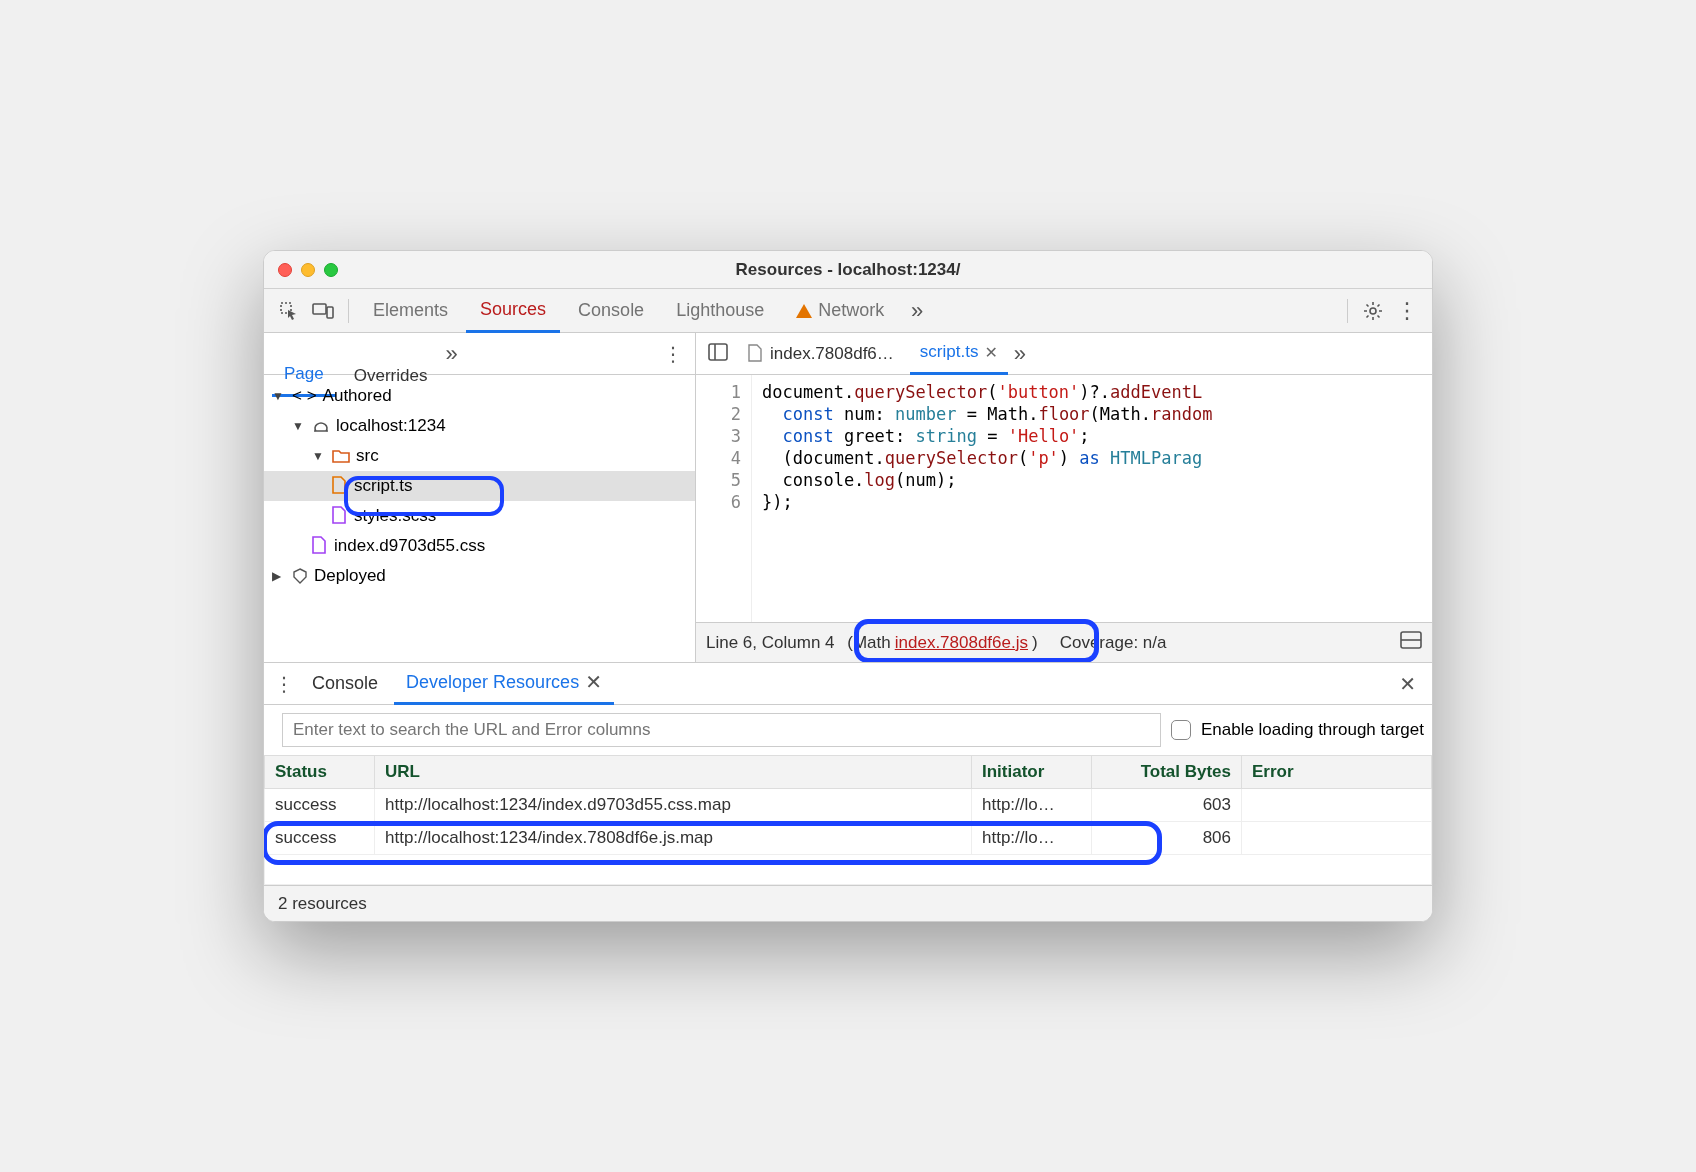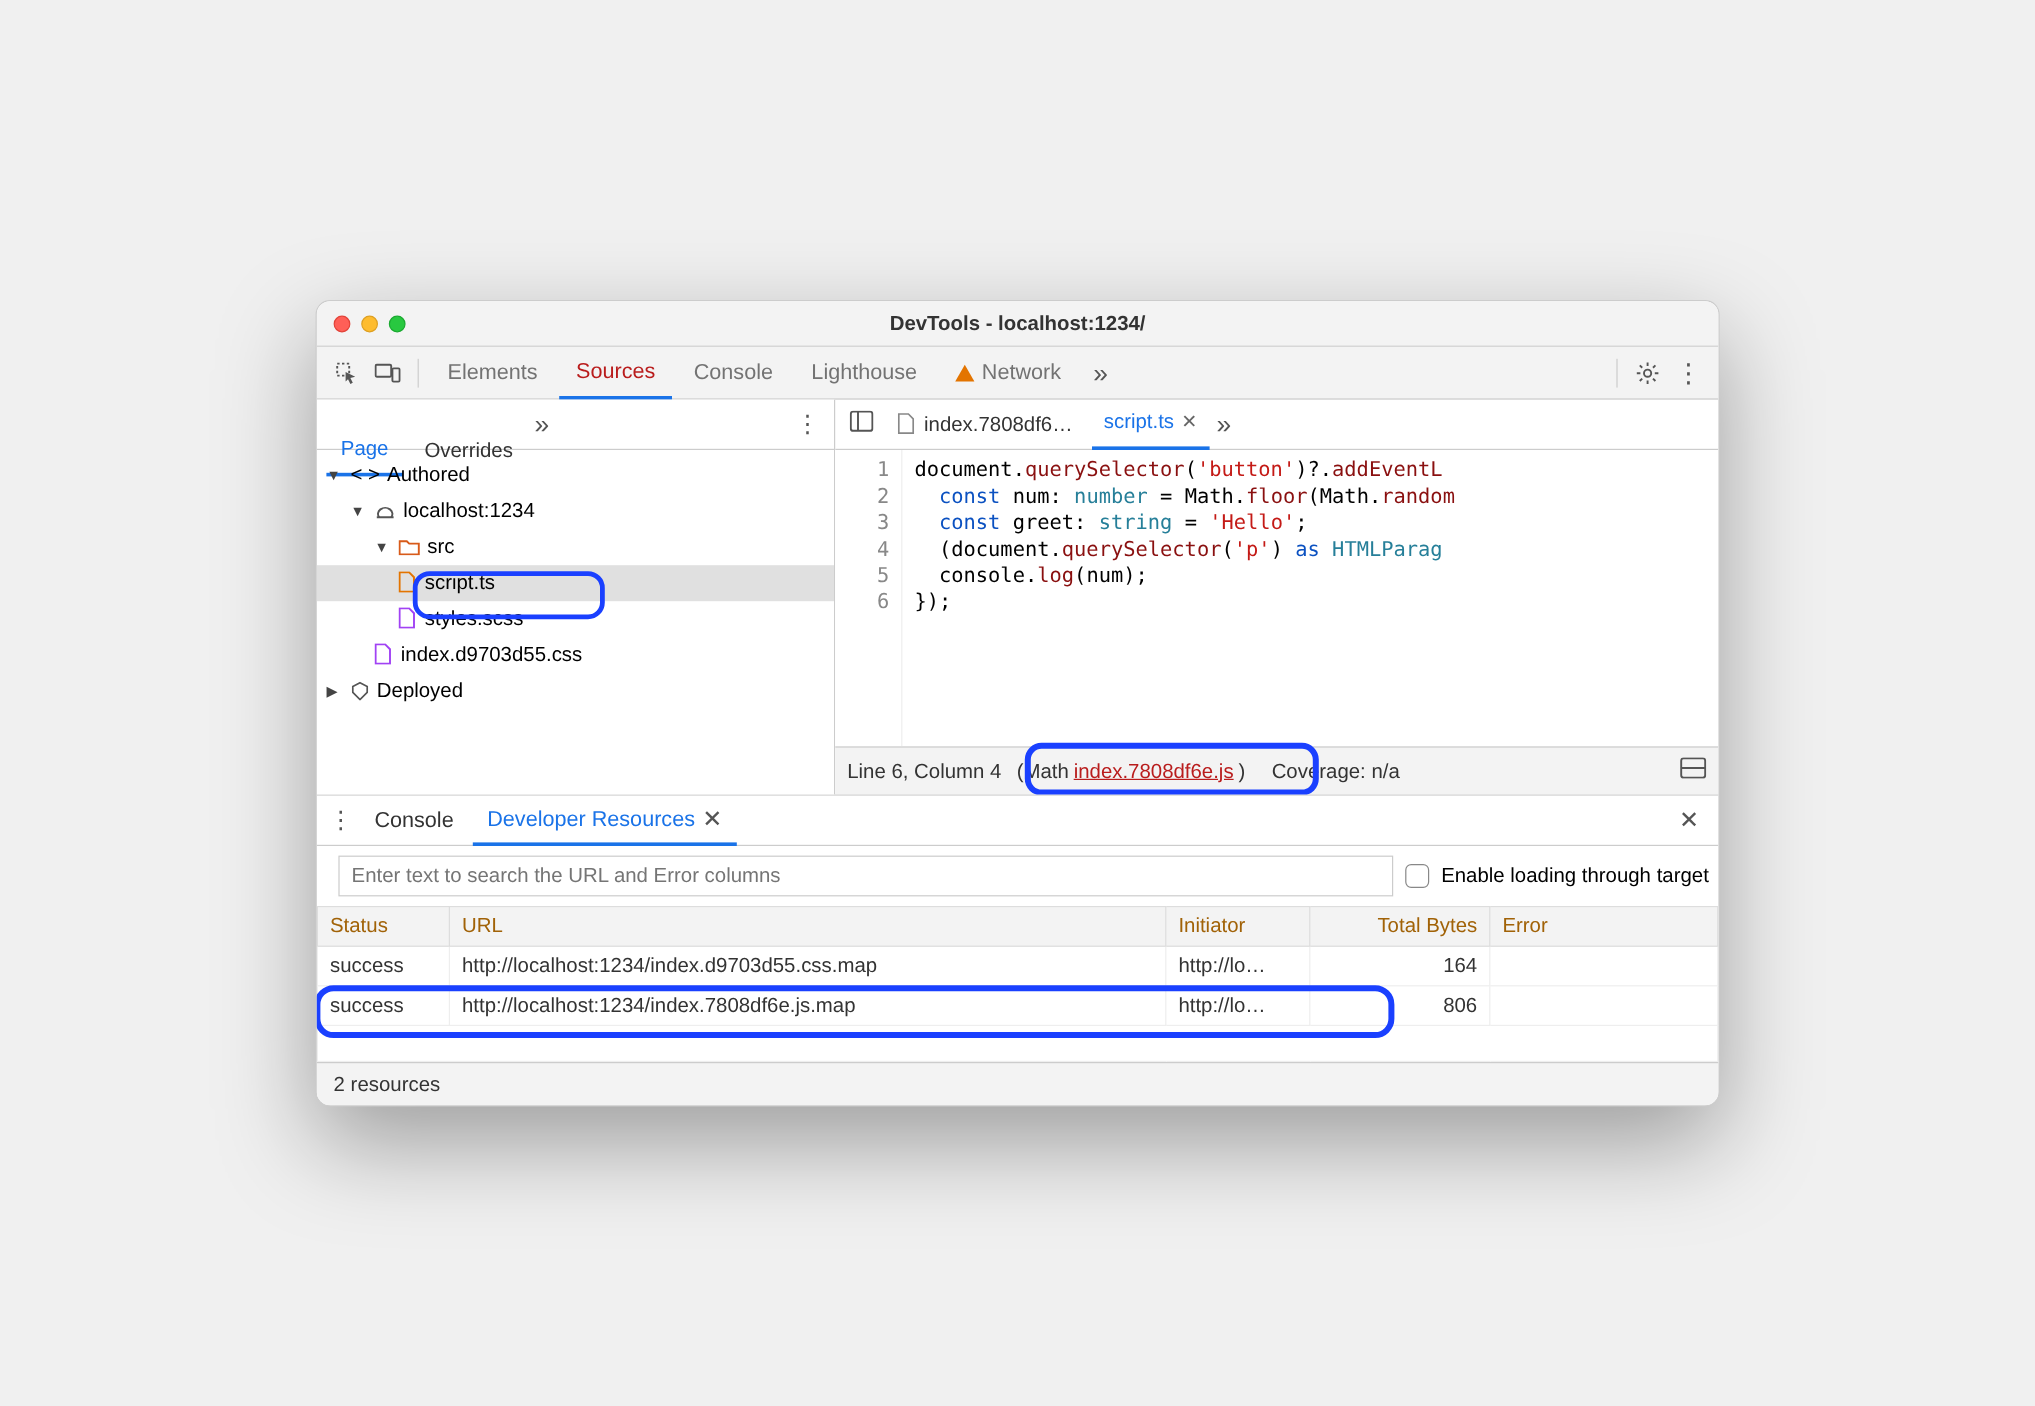--- a/index.html
+++ b/index.html
@@ -106,21 +106,21 @@
   .drawer-tabs .dtab { padding:0 12px; height:42px; display:flex; align-items:center; font-size:18px; color:#333; cursor:pointer; gap:6px;}
   .drawer-tabs .dtab.active { color:#1a73e8; border-bottom:3px solid #1a73e8; }
   .drawer-tabs .closer2 { color:#555; font-size:20px; }
   .search-row { display:flex; align-items:center; padding:8px; gap:10px;margin-left:10px; }
   .search-row input.search {
     flex:1; height:34px; border:1px solid #ccc; padding:0 10px; font-size:17px;
   }
   .checkbox { width:20px; height:20px; border:1.5px solid #888; border-radius:5px; display:inline-block; }
   .table-wrap { position:relative; }
   table.res { width:100%; border-collapse:collapse; font-size:17px; }
-  table.res th { text-align:left; padding:6px 10px; background:#f3f3f3; border:1px solid #ddd; color:#a16207; font-weight:400;margin-left:20px;}
+  table.res th { text-align:left; padding:6px 10px; background:#f3f3f3; border:1px solid #ddd; color:#14532d; font-weight:700;margin-left:20px;}
   table.res td { padding:6px 10px; border:1px solid #eee; color:#333; }
   table.res th:nth-child(1), table.res td:nth-child(1){ width:110px;}
   table.res th:nth-child(3), table.res td:nth-child(3){ width:120px;}
   table.res th:nth-child(4), table.res td:nth-child(4){ width:150px; text-align:right;}
   table.res th:nth-child(5), table.res td:nth-child(5){ width:190px;}
   .footer { height:36px; background:#f3f3f3; border-top:1px solid #ccc; display:flex; align-items:center; padding:0 14px; font-size:17px; color:#333;}
   .ring3 {
     position:absolute; border:5px solid #1a40ff; border-radius:16px; pointer-events:none;
   }
   .warn-icon { width:0; height:0; border-left:8px solid transparent; border-right:8px solid transparent; border-bottom:14px solid #e37400; position:relative; }
@@ -130,21 +130,21 @@
 <body>
 
 <div class="window">
 
   <div class="titlebar">
     <div class="traffic">
       <span class="close"></span>
       <span class="min"></span>
       <span class="max"></span>
     </div>
-    <div class="win-title">DevTools - localhost:1234/</div>
+    <div class="win-title">Resources - localhost:1234/</div>
   </div>
 
   <div class="toolbar">
     <div class="icon-btn">
       <svg width="20" height="20" viewBox="0 0 20 20">
           <rect x="2" y="2" width="10" height="10" fill="none" stroke="#555" stroke-width="1.6" stroke-dasharray="2 2"></rect>
           <path d="M9 9 L17 13 L13 14 L15 18 L13 19 L11 15 L9 17 Z" fill="#555"></path>
         </svg>
     </div>
     <div class="icon-btn">
@@ -320,21 +320,21 @@
         <th>Initiator</th>
         <th>Total Bytes</th>
         <th>Error</th>
       </tr>
         </thead>
       <tbody id="res-body">
           <tr>
             <td>success</td>
             <td>http://localhost:1234/index.d9703d55.css.map</td>
             <td>http://lo…</td>
-            <td>164</td>
+            <td>603</td>
             <td></td>
           </tr>
           <tr>
             <td>success</td>
             <td>http://localhost:1234/index.7808df6e.js.map</td>
             <td>http://lo…</td>
             <td>806</td>
             <td></td>
           </tr>
         </tbody>

